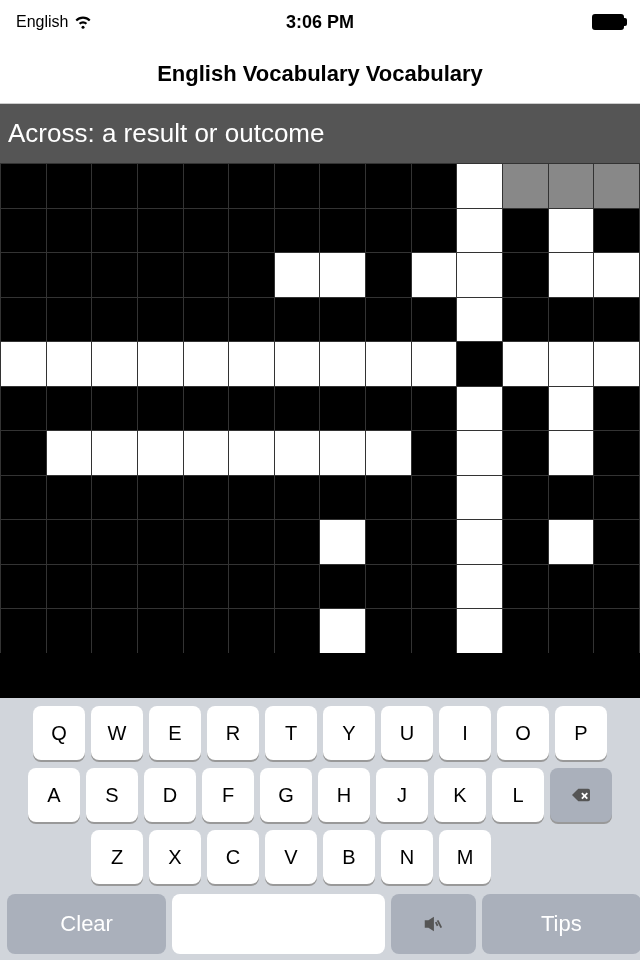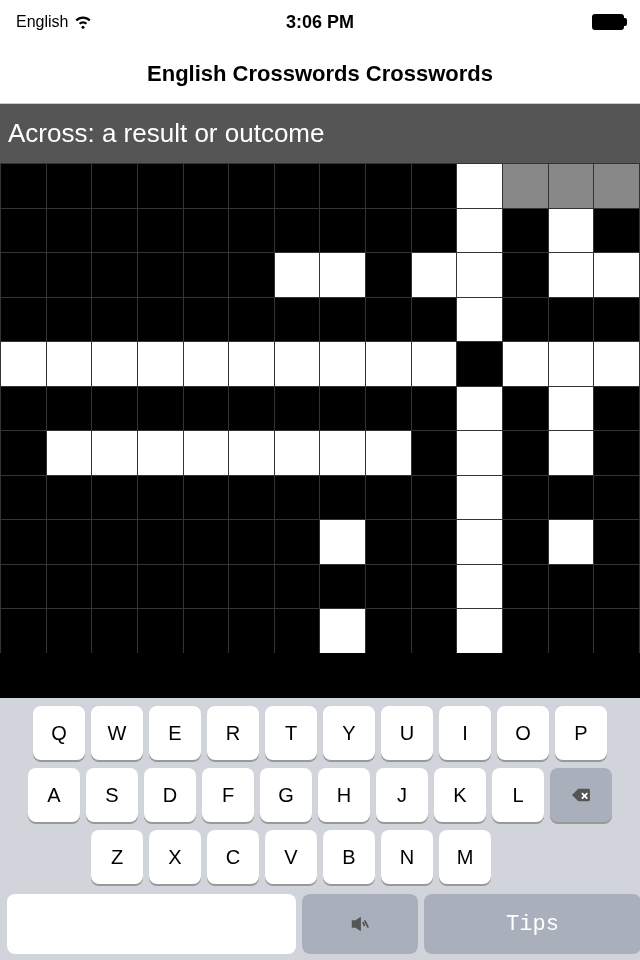--- a/index.html
+++ b/index.html
@@ -176,21 +176,20 @@
       color: #fff;
       cursor: pointer;
       border-radius: 8px;
       margin: 2px 3px;
     }
     .bottom-btn.clear {
       flex: 1.5;
     }
     .bottom-btn.tips {
       flex: 1.5;
-      font-family: Liberation Mono, monospace;
     }
     .bottom-spacebar {
       flex: 2;
       background: #fff;
       border-radius: 8px;
       margin: 2px 3px;
       display: flex;
       align-items: center;
       justify-content: center;
     }
@@ -219,21 +218,21 @@
       <path d="M2 6a14 14 0 0 1 20 0l-2 2a11 11 0 0 0-16 0z" fill="#000"></path>
     </svg>
   </div>
   <div class="status-time">3:06 PM</div>
   <div class="status-battery">
     <div class="battery-icon"></div>
   </div>
 </div>
 
 <div id="title-bar">
-  <h1>English Crosswords Crosswords</h1>
+  <h1>English Vocabulary Vocabulary</h1>
 </div>
 
 <div id="clue-bar">
   <span>Across: a result or outcome</span>
 </div>
 
 <div id="crossword-grid" style="height: 490px;">
   <table class="grid-table" style="height: 490px;">
     <tbody id="grid-body">
         <tr>
@@ -453,20 +452,21 @@
     <div class="key">C</div>
     <div class="key">V</div>
     <div class="key">B</div>
     <div class="key">N</div>
     <div class="key">M</div>
 
     <div class="key dark" style="min-width:52px; visibility:hidden;"></div>
   </div>
 
   <div id="bottom-bar">
+    <div class="bottom-btn clear">Clear</div>
     <div class="bottom-spacebar"></div>
     <div class="bottom-sound">
       <svg width="22" height="22" viewBox="0 0 24 24">
         <polygon points="3,8 7,8 13,4 13,20 7,16 3,16" fill="#555"></polygon>
         <line x1="15" y1="10" x2="17" y2="14" stroke="#555" stroke-width="2"></line>
         <line x1="17" y1="8" x2="21" y2="16" stroke="#555" stroke-width="2"></line>
       </svg>
     </div>
     <div class="bottom-btn tips">Tips</div>
   </div>

